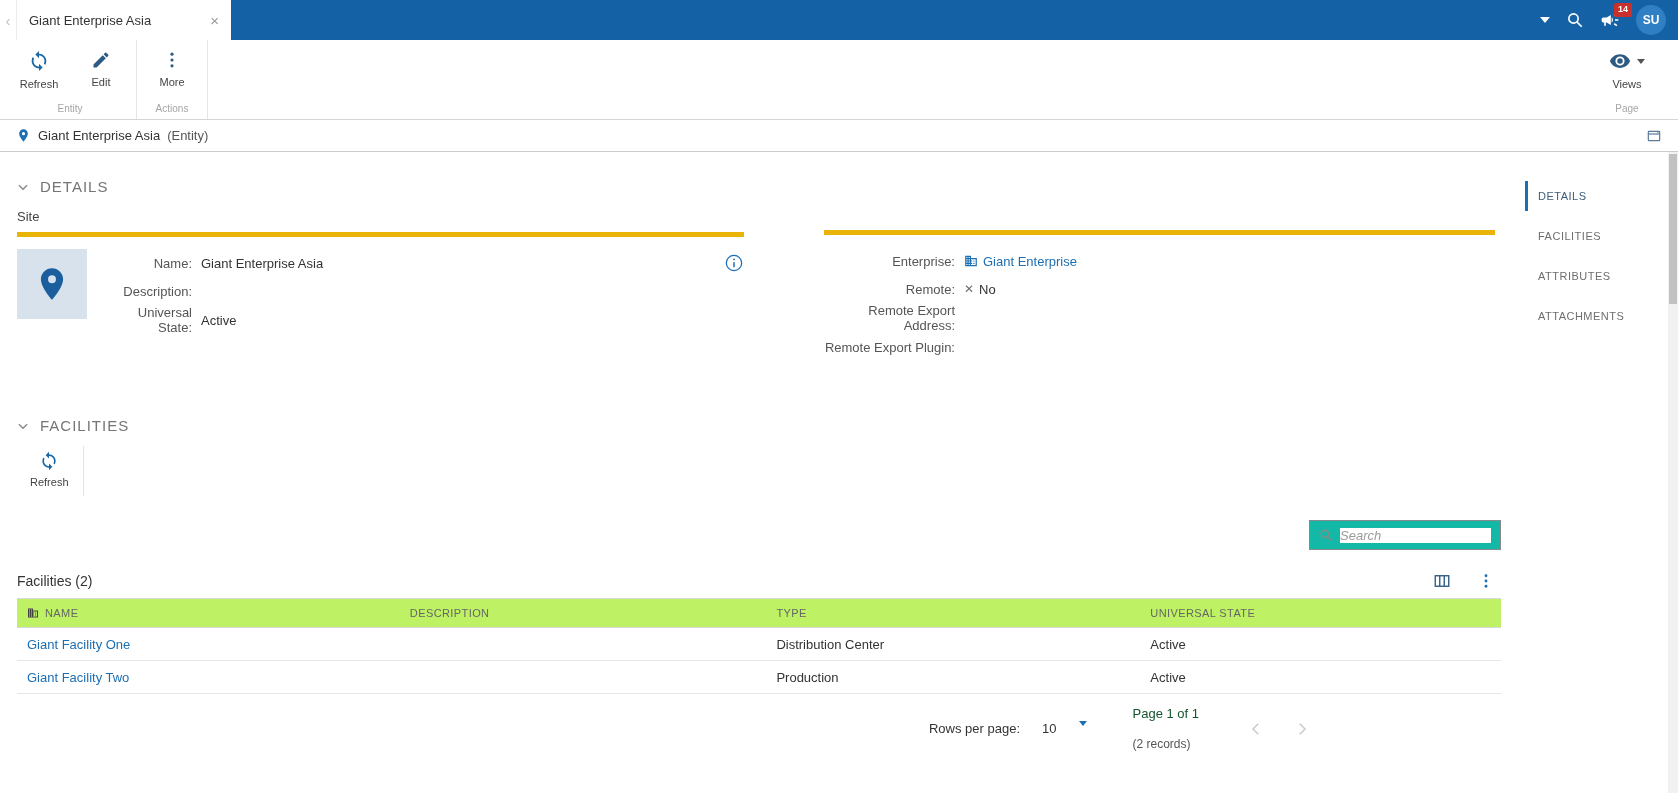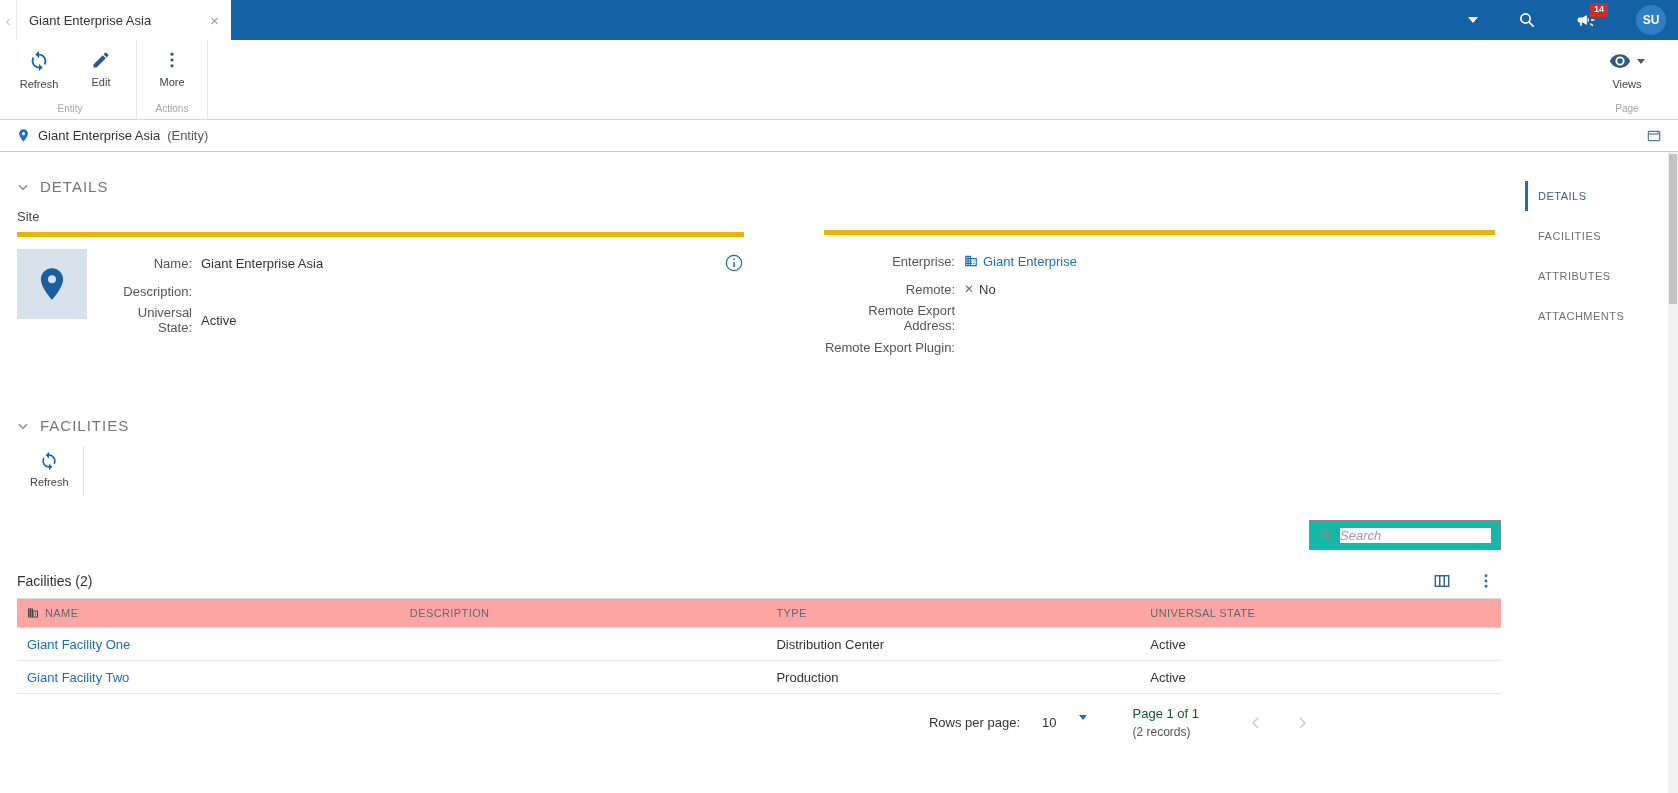--- a/index.html
+++ b/index.html
@@ -10,21 +10,21 @@
   }
   svg { display:block; }
 
   
   .topbar { height:40px; background:#1561A5; display:flex; align-items:stretch; }
   .back-strip { width:17px; background:#fff; display:flex; align-items:center; justify-content:center;
     color:#C0C0C0; font-size:15px; border-right:1px solid #ECECEC; cursor:pointer; }
   .tab { width:214px; background:#fff; display:flex; align-items:center; gap:8px; padding:0 12px; cursor:pointer; }
   .tab-title { flex:1; font-size:13px; color:#333; white-space:nowrap; overflow:hidden; }
   .tab-close { color:#999; font-size:15px; line-height:1; cursor:pointer; }
-  .topbar-right { margin-left:auto; display:flex; align-items:center; gap:40px; padding-right:12px; }
+  .topbar-right { margin-left:auto; display:flex; align-items:center; gap:16px; padding-right:12px; }
   .caret { width:0; height:0; border-left:5px solid transparent; border-right:5px solid transparent; border-top:6px solid #fff; cursor:pointer; }
   .topbar-icon { color:#fff; cursor:pointer; position:relative; }
   .badge { position:absolute; top:-7px; right:-12px; background:#C9302C; color:#fff;
     font-size:9px; font-weight:bold; padding:1px 4px; border-radius:2px; line-height:1.3; }
   .avatar { width:30px; height:30px; border-radius:50%; background:#2E7FC4; color:#fff;
     font-size:12px; font-weight:bold; display:flex; align-items:center; justify-content:center; cursor:pointer; }
 
   
   .ribbon { height:80px; background:#fff; border-bottom:1px solid #D5D5D5; display:flex; padding-left:4px; }
   .ribbon-group { display:flex; flex-direction:column; border-right:1px solid #E6E6E6; }
@@ -88,33 +88,33 @@
   .search-box svg { color:#8A8A8A; flex:none; }
   .search-box input { border:none; outline:none; flex:1; min-width:0; font-size:13px; font-family:"Liberation Sans", sans-serif; color:#333; }
   .search-box input::placeholder { color:#9B9B9B; font-style:italic; }
 
   
   .table-title-row { display:flex; align-items:center; margin:22px 14px 8px 17px; }
   .table-title { font-size:14px; color:#333; }
   .table-title-icons { margin-left:auto; display:flex; align-items:center; gap:26px; }
   .table-title-icons > * { cursor:pointer; }
   .grid-table { margin-left:17px; width:1484px; }
-  .t-header { display:grid; grid-template-columns:25.8% 24.7% 25.2% 1fr; background:#fca5a5;
+  .t-header { display:grid; grid-template-columns:25.8% 24.7% 25.2% 1fr; background:#bef264;
     border-top:1px solid #D9D9D9; border-bottom:1px solid #D9D9D9; height:30px; }
   .t-header .t-cell { display:flex; align-items:center; gap:6px; padding:0 10px;
     font-size:11px; color:#666; letter-spacing:0.4px; cursor:pointer; }
   .t-row { display:grid; grid-template-columns:25.8% 24.7% 25.2% 1fr; height:33px; border-bottom:1px solid #E6E6E6; }
   .t-row .t-cell { display:flex; align-items:center; padding:0 10px; font-size:13px; color:#333; }
   .t-footer { display:flex; align-items:center; justify-content:flex-end; margin-top:12px; padding-right:190px; }
   .rpp { display:flex; align-items:flex-start; gap:22px; cursor:pointer; }
   .rpp-label, .rpp-value { font-size:13px; color:#333; }
   .caret-blue { width:0; height:0; border-left:4px solid transparent; border-right:4px solid transparent; border-top:5px solid #1D6FB4; }
   .page-info { margin-left:46px; }
   .page-info .line1 { font-size:13px; color:#14532d; }
-  .page-info .line2 { font-size:12px; color:#555; margin-top:4px; }
+  .page-info .line2 { font-size:12px; color:#555; margin-top:16px; }
   .pager { margin-left:48px; display:flex; align-items:center; gap:28px; color:#CDCDCD; }
   .pager span { cursor:pointer; }
 </style>
 </head>
 <body>
 
 <div class="topbar">
   <div class="back-strip">
     <span>‹</span>
   </div>

